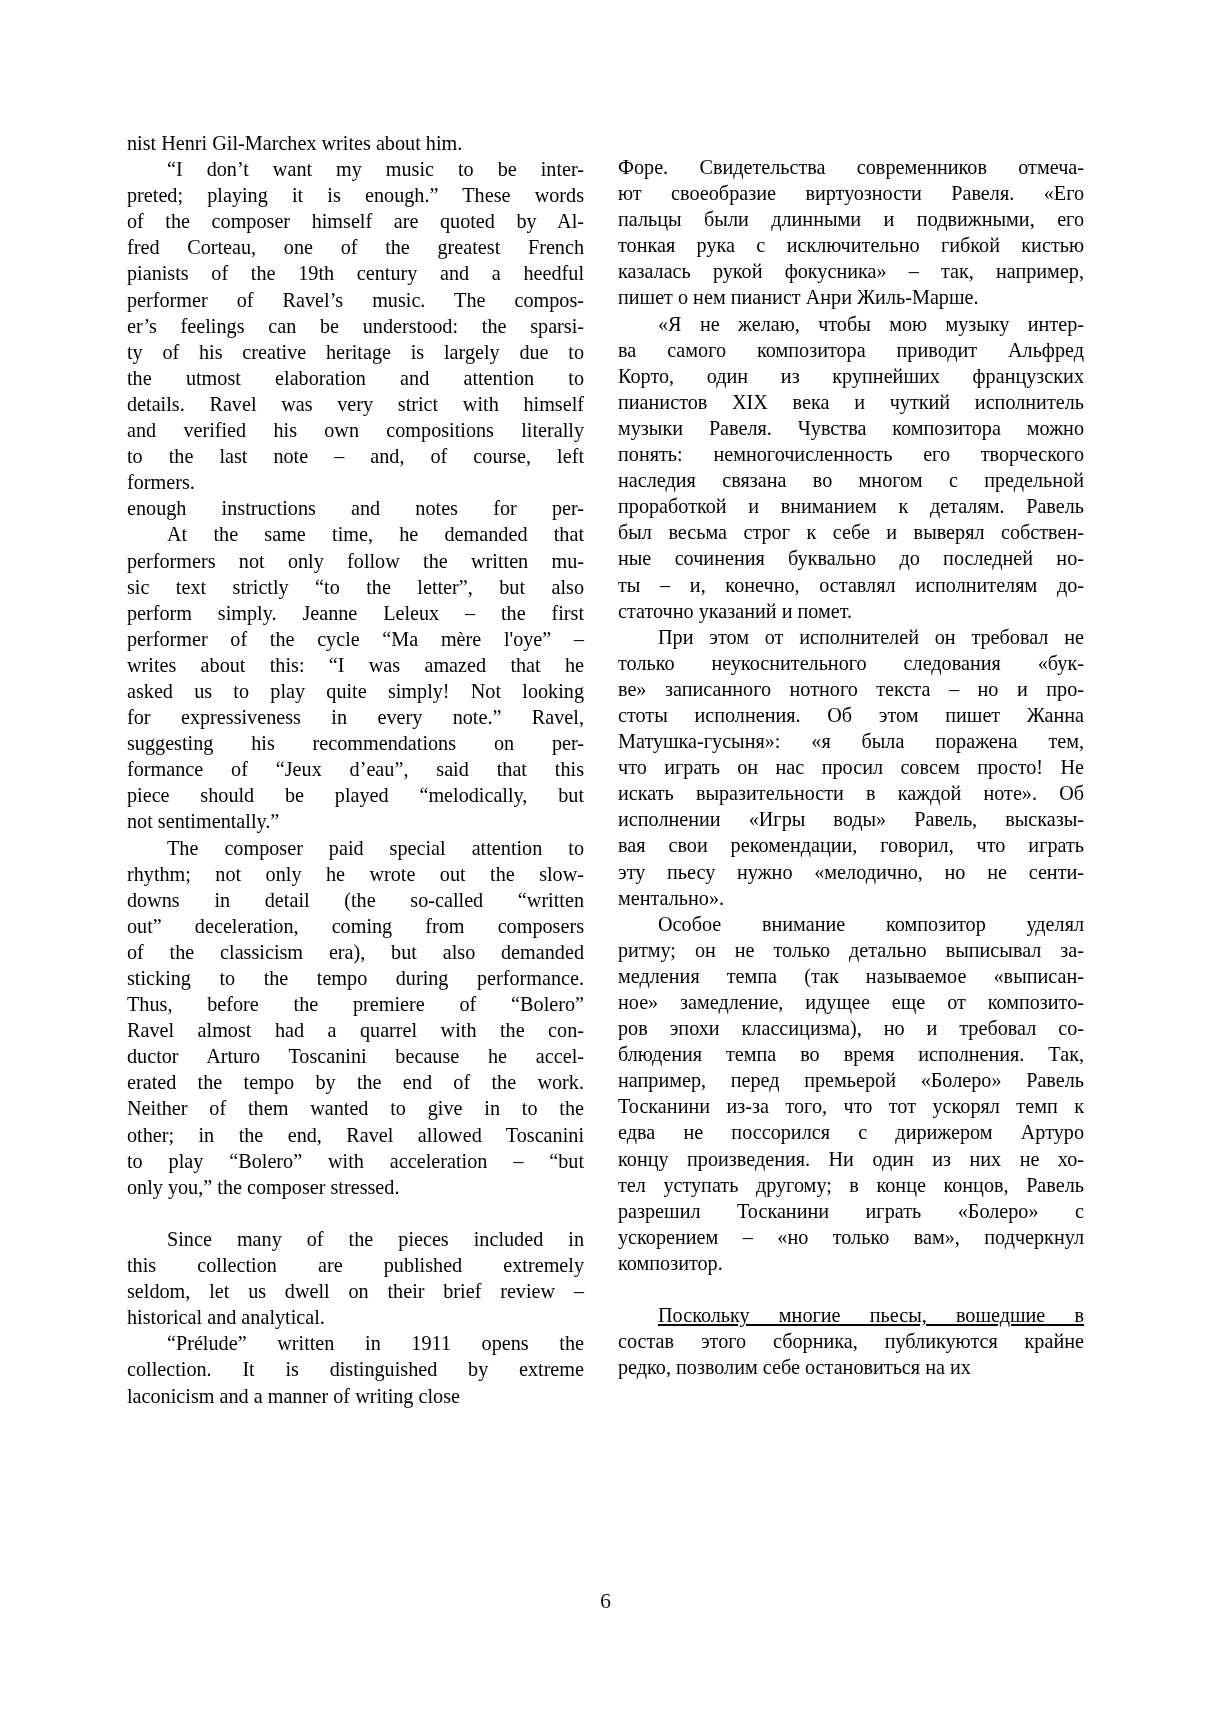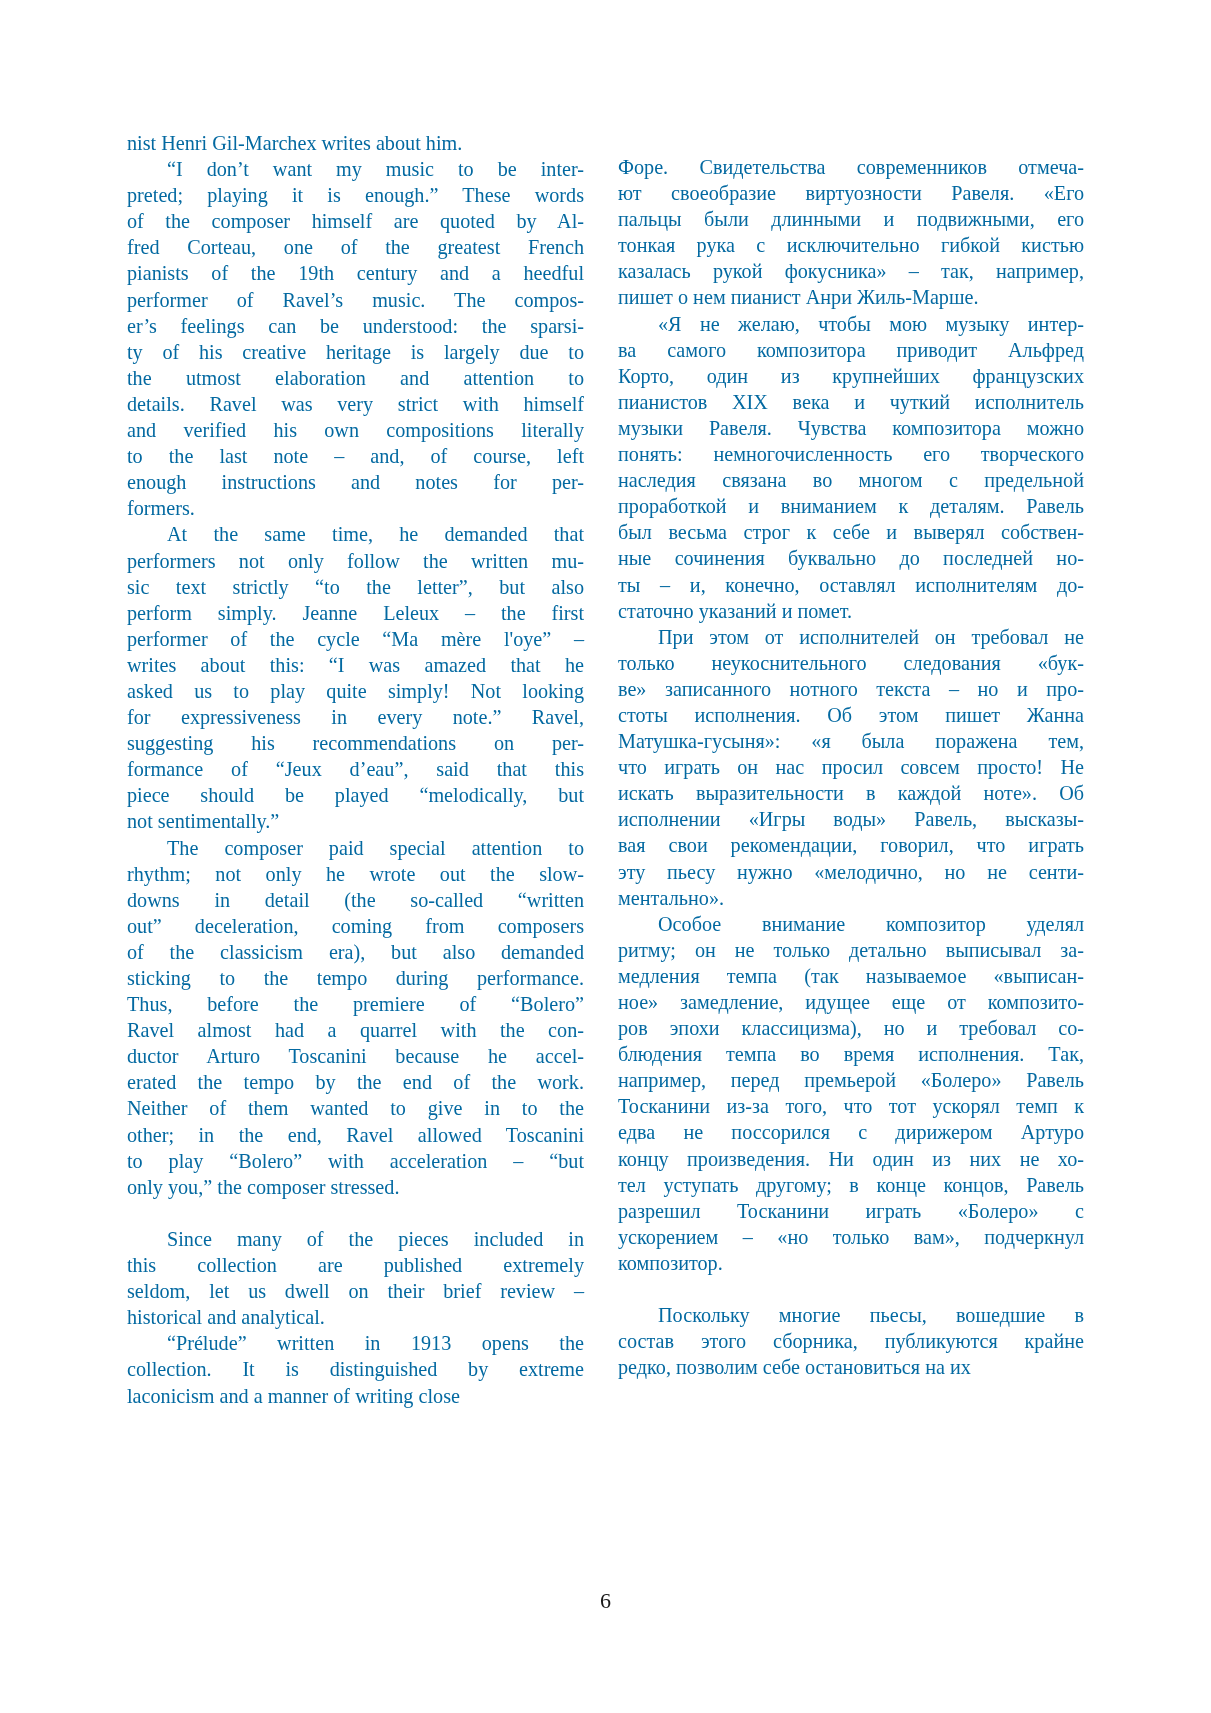--- a/index.html
+++ b/index.html
@@ -1,21 +1,21 @@
 <!DOCTYPE html>
 <html><head>
 <meta charset="utf-8">
 <style>
   html, body { margin: 0; padding: 0; background: #ffffff; }
   body { width: 1211px; height: 1713px; position: relative; overflow: hidden; }
   .page { position: absolute; left: 0; top: 0; width: 1211px; height: 1713px; background: #ffffff; }
   .col {
     position: absolute; top: 130px;
     font-family: "Liberation Serif", "DejaVu Serif", serif;
-    font-size: 20.2px; line-height: 26.1px; color: #0369a1;
+    font-size: 20.2px; line-height: 26.1px; color: #000000;
     text-align: justify; hyphens: manual;
   }
   .col-left { left: 127px; width: 457px; }
   .col-right { left: 618px; width: 466px; margin-top: 24px; }
   .p { margin: 0; text-indent: 0; }
   .line { display: block; text-align: justify; text-align-last: justify; white-space: nowrap; height: 26.1px; overflow: visible; }
   .line.last { text-align-last: left; }
   .gap { height: 26.1px; }
   .page-number {
     position: absolute; left: 0; width: 1211px; top: 1588px;
@@ -37,22 +37,22 @@
         <span class="line">of the composer himself are quoted by Al-</span>
         <span class="line">fred Corteau, one of the greatest French</span>
         <span class="line">pianists of the 19th century and a heedful</span>
         <span class="line">performer of Ravel’s music. The compos-</span>
         <span class="line">er’s feelings can be understood: the sparsi-</span>
         <span class="line">ty of his creative heritage is largely due to</span>
         <span class="line">the utmost elaboration and attention to</span>
         <span class="line">details. Ravel was very strict with himself</span>
         <span class="line">and verified his own compositions literally</span>
         <span class="line">to the last note – and, of course, left</span>
+        <span class="line last">formers.</span>
         <span class="line">enough instructions and notes for per-</span>
-        <span class="line last">formers.</span>
       </div>
       <div class="p">
         <span class="line" style="padding-left: 40px;">At the same time, he demanded that</span>
         <span class="line">performers not only follow the written mu-</span>
         <span class="line">sic text strictly “to the letter”, but also</span>
         <span class="line">perform simply. Jeanne Leleux – the first</span>
         <span class="line">performer of the cycle “Ma mère l'oye” –</span>
         <span class="line">writes about this: “I was amazed that he</span>
         <span class="line">asked us to play quite simply! Not looking</span>
         <span class="line">for expressiveness in every note.” Ravel,</span>
@@ -78,21 +78,21 @@
         <span class="line last">only you,” the composer stressed.</span>
       </div>
       <div class="gap"></div>
       <div class="p">
         <span class="line" style="padding-left: 40px;">Since many of the pieces included in</span>
         <span class="line">this collection are published extremely</span>
         <span class="line">seldom, let us dwell on their brief review –</span>
         <span class="line last">historical and analytical.</span>
       </div>
       <div class="p">
-        <span class="line" style="padding-left: 40px;">“Prélude” written in 1913 opens the</span>
+        <span class="line" style="padding-left: 40px;">“Prélude” written in 1911 opens the</span>
         <span class="line">collection. It is distinguished by extreme</span>
         <span class="line last">laconicism and a manner of writing close</span>
       </div>
     </div>
   <div class="col col-right" id="col-ru">
       <div class="p">
         <span class="line">Форе. Свидетельства современников отмеча-</span>
         <span class="line">ют своеобразие виртуозности Равеля. «Его</span>
         <span class="line">пальцы были длинными и подвижными, его</span>
         <span class="line">тонкая рука с исключительно гибкой кистью</span>
@@ -137,19 +137,19 @@
         <span class="line">Тосканини из-за того, что тот ускорял темп к</span>
         <span class="line">едва не поссорился с дирижером Артуро</span>
         <span class="line">концу произведения. Ни один из них не хо-</span>
         <span class="line">тел уступать другому; в конце концов, Равель</span>
         <span class="line">разрешил Тосканини играть «Болеро» с</span>
         <span class="line">ускорением – «но только вам», подчеркнул</span>
         <span class="line last">композитор.</span>
       </div>
       <div class="gap"></div>
       <div class="p">
-        <span class="line" style="padding-left: 40px;">Поскольку многие пьесы, вошедшие в</span>
+        <span class="line" style="padding-left: 40px; text-decoration: underline;">Поскольку многие пьесы, вошедшие в</span>
         <span class="line">состав этого сборника, публикуются крайне</span>
         <span class="line last">редко, позволим себе остановиться на их</span>
       </div>
     </div>
   <div class="page-number">6</div>
 </div>
 
 </body></html>

